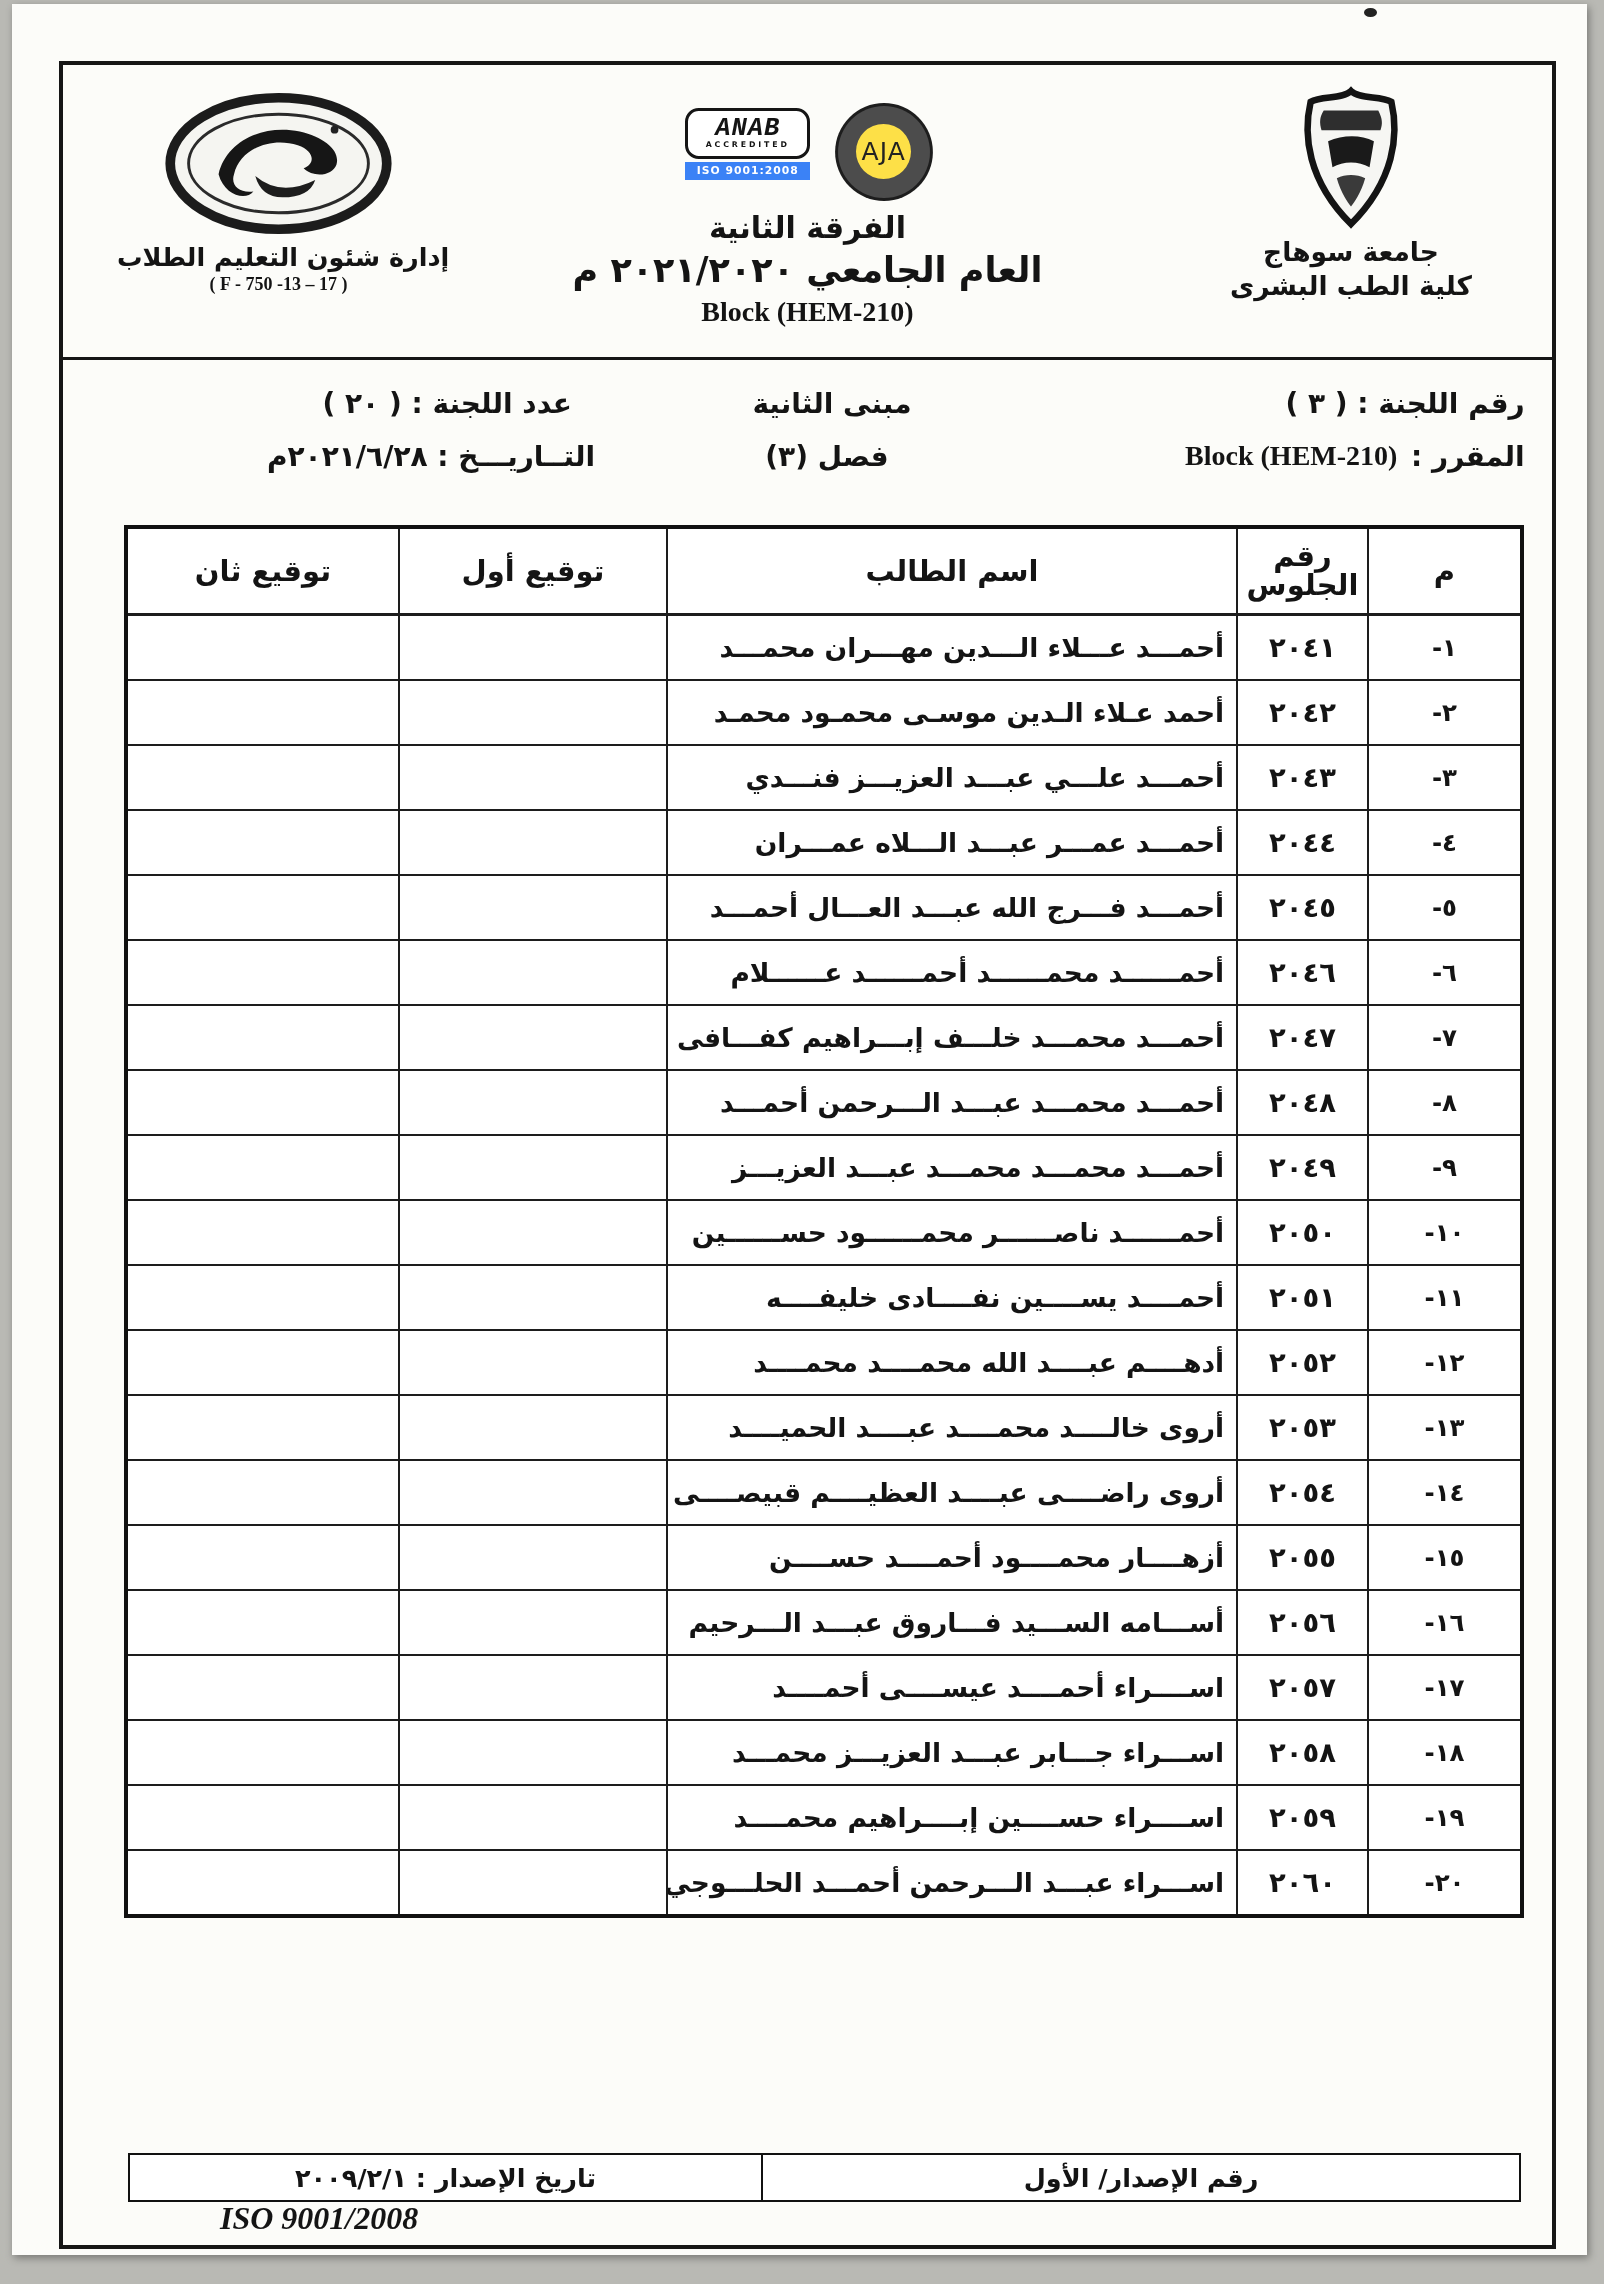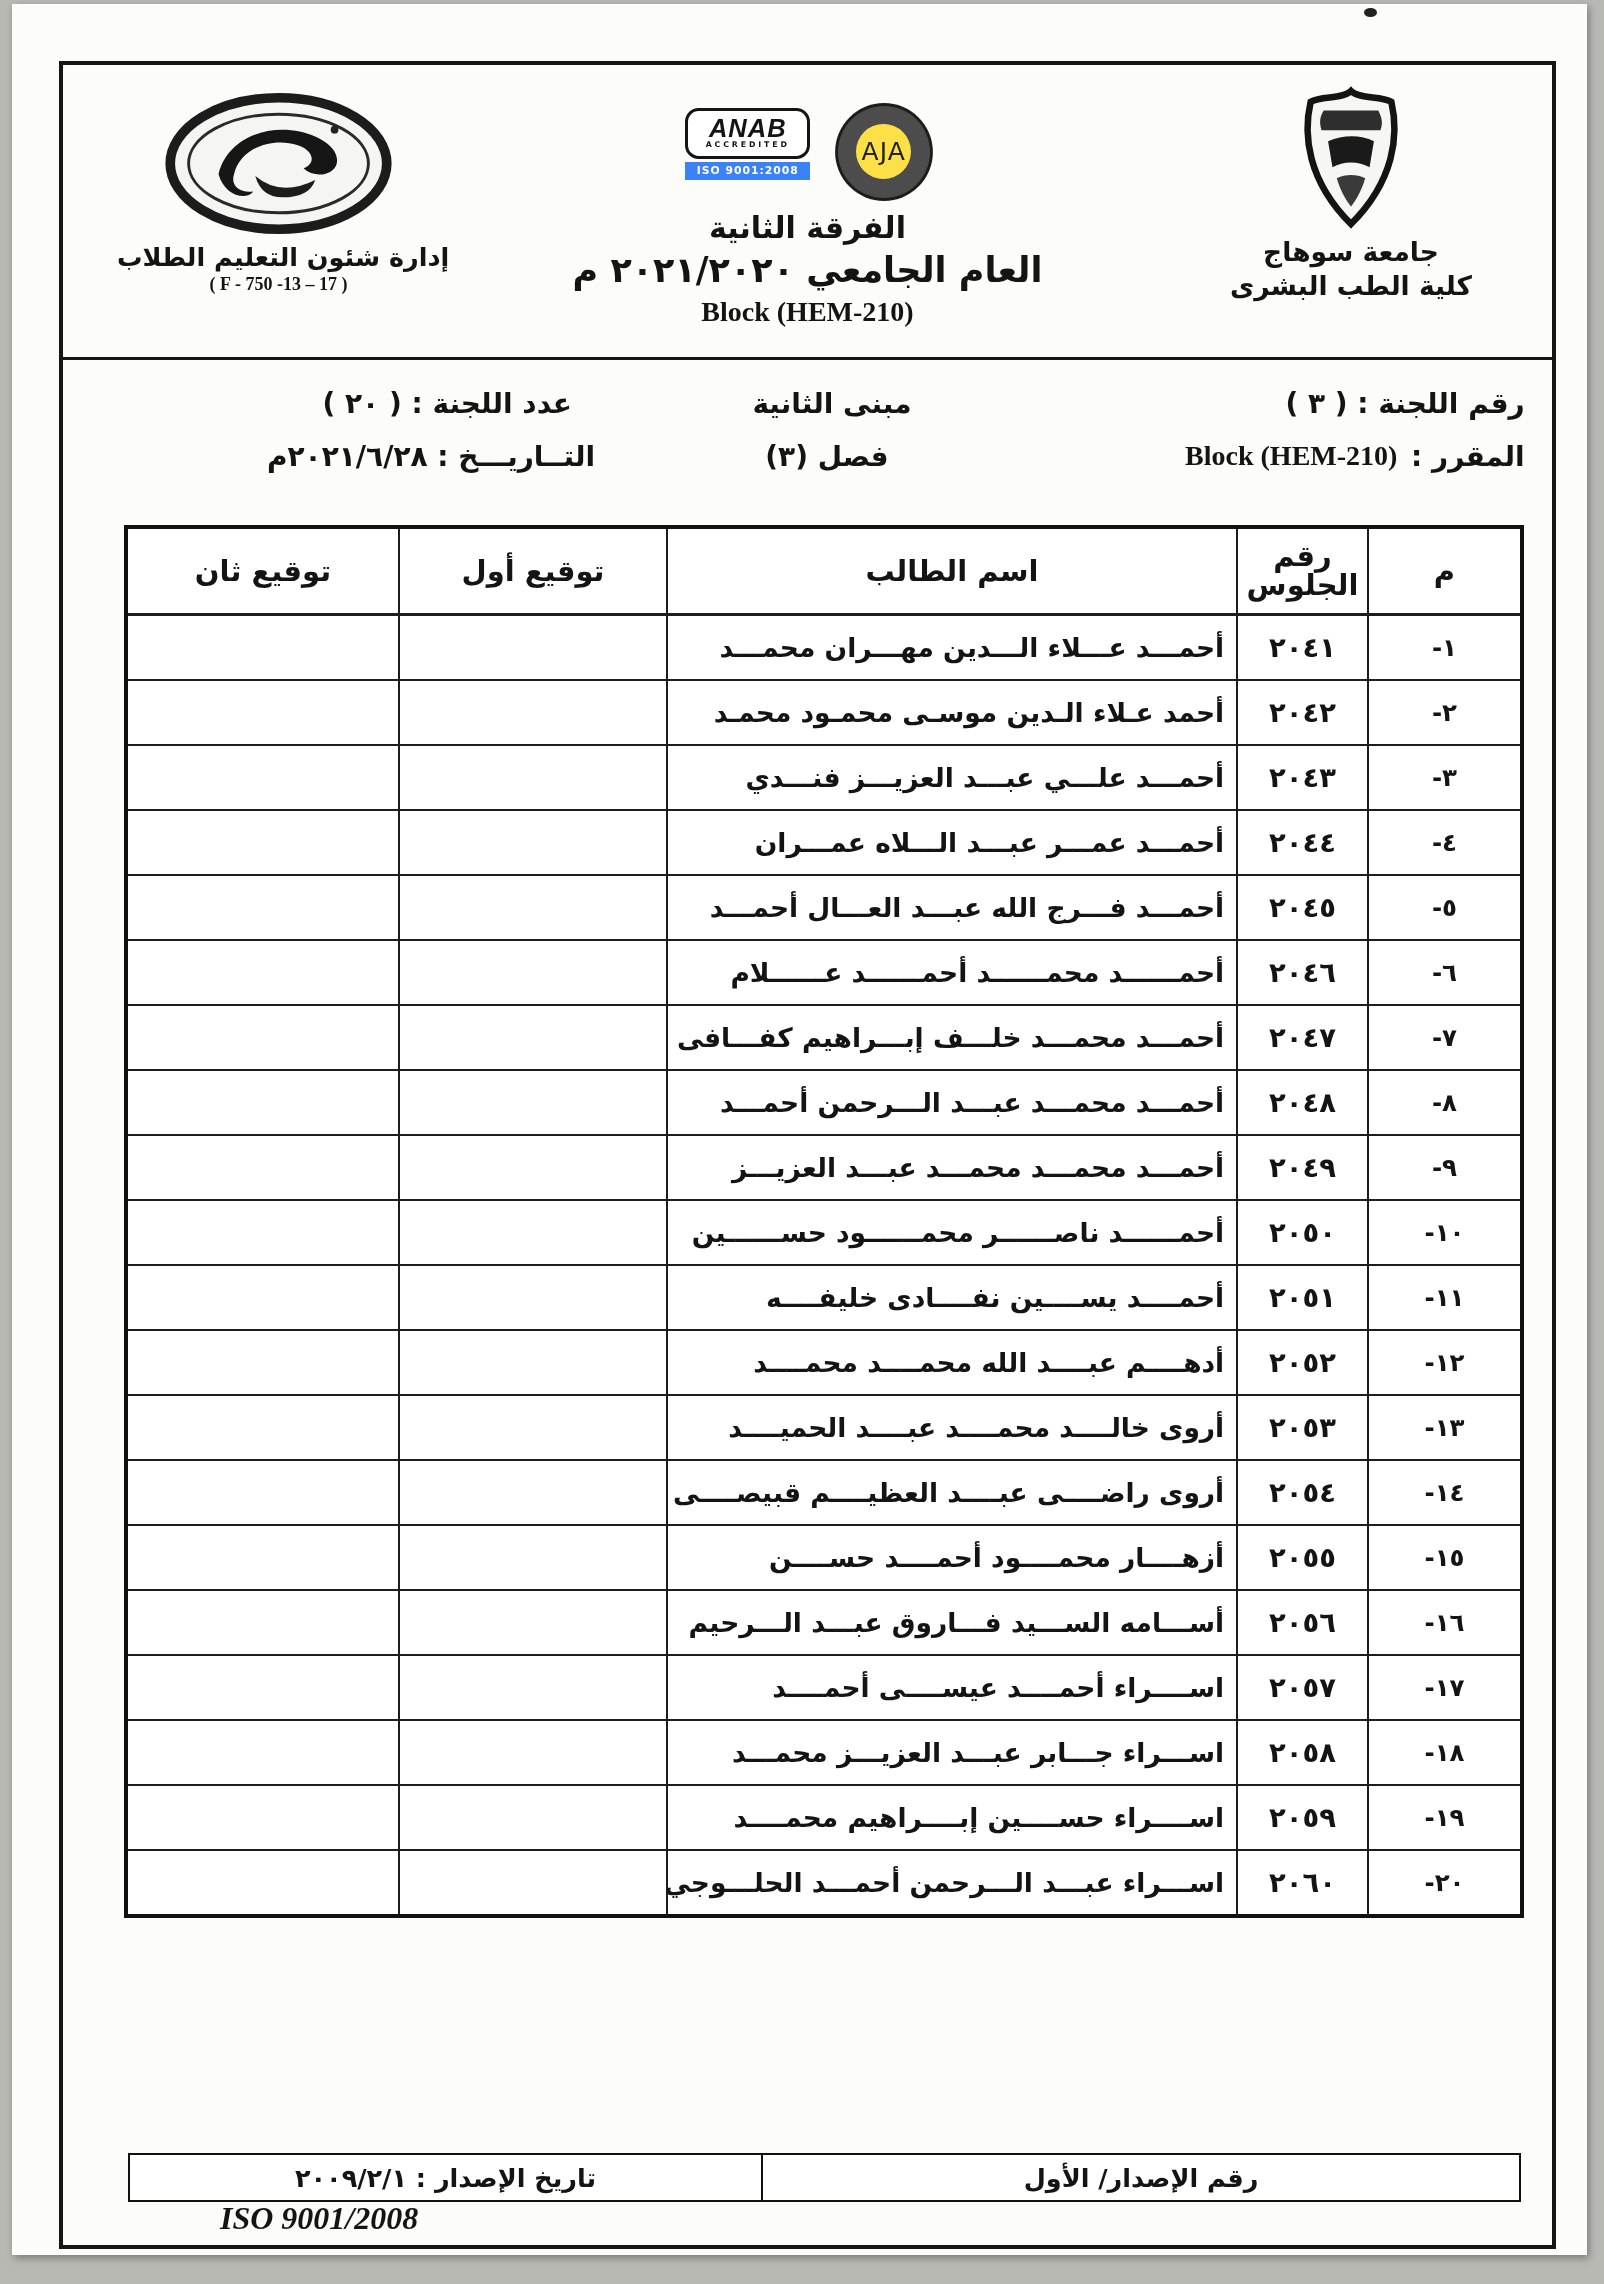--- a/index.html
+++ b/index.html
@@ -16,21 +16,21 @@
   
   .hdr-left{position:absolute;left:54px;top:25.5px;width:323px;text-align:center;}
   .seal{width:237px;height:145px;}
   .admin-label{font-size:25.5px;font-weight:bold;margin-top:2px;white-space:nowrap;}
   .form-code{font-size:18px;font-weight:bold;font-family:Liberation Serif, serif;direction:ltr;margin-top:2px;}
 
   .hdr-center{position:absolute;left:50%;transform:translateX(-50%);top:29px;width:608px;text-align:center;}
   .logos{display:flex;justify-content:center;align-items:flex-start;gap:27.4px;margin-top:13.7px;height:98px;}
   .anab{width:125px;}
   .anab-box{border:3.9px solid #151515;border-radius:13.7px;height:45px;display:flex;flex-direction:column;align-items:center;justify-content:center;background:#fff;}
-  .anab-word{font-family:Liberation Sans, sans-serif;font-weight:bold;font-style:italic;font-size:25.5px;line-height:23.5px;letter-spacing:1px;}
+  .anab-word{font-family:Liberation Mono, monospace;font-weight:bold;font-style:italic;font-size:25.5px;line-height:23.5px;letter-spacing:1px;}
   .anab-acc{font-size:7.8px;letter-spacing:2.9px;font-weight:bold;}
   .anab-bar{background:#3b82f6;color:#fff;font-size:10.8px;font-weight:bold;height:18.6px;line-height:18.6px;margin-top:2.9px;letter-spacing:1px;}
   .aja{width:92px;height:92px;border-radius:50%;background:#4c4c4c;box-shadow:0 0 0 2.9px #1d1d1d;display:flex;align-items:center;justify-content:center;margin-top:-2px;}
   .aja-inner{width:55px;height:55px;border-radius:50%;background:#fde047;display:flex;align-items:center;justify-content:center;font-weight:normal;font-size:25px;letter-spacing:1px;color:#222;}
   .t1{font-size:30px;font-weight:bold;margin-top:3.9px;}
   .t2{font-size:35px;font-weight:bold;margin-top:5.9px;direction:rtl;}
   .t3{font-size:28px;font-weight:bold;font-family:"Liberation Serif",serif;margin-top:5.9px;direction:ltr;}
 
   .hdr-right{position:absolute;right:49px;top:19.6px;width:304px;text-align:center;}
   .shield{width:120px;height:145px;}

